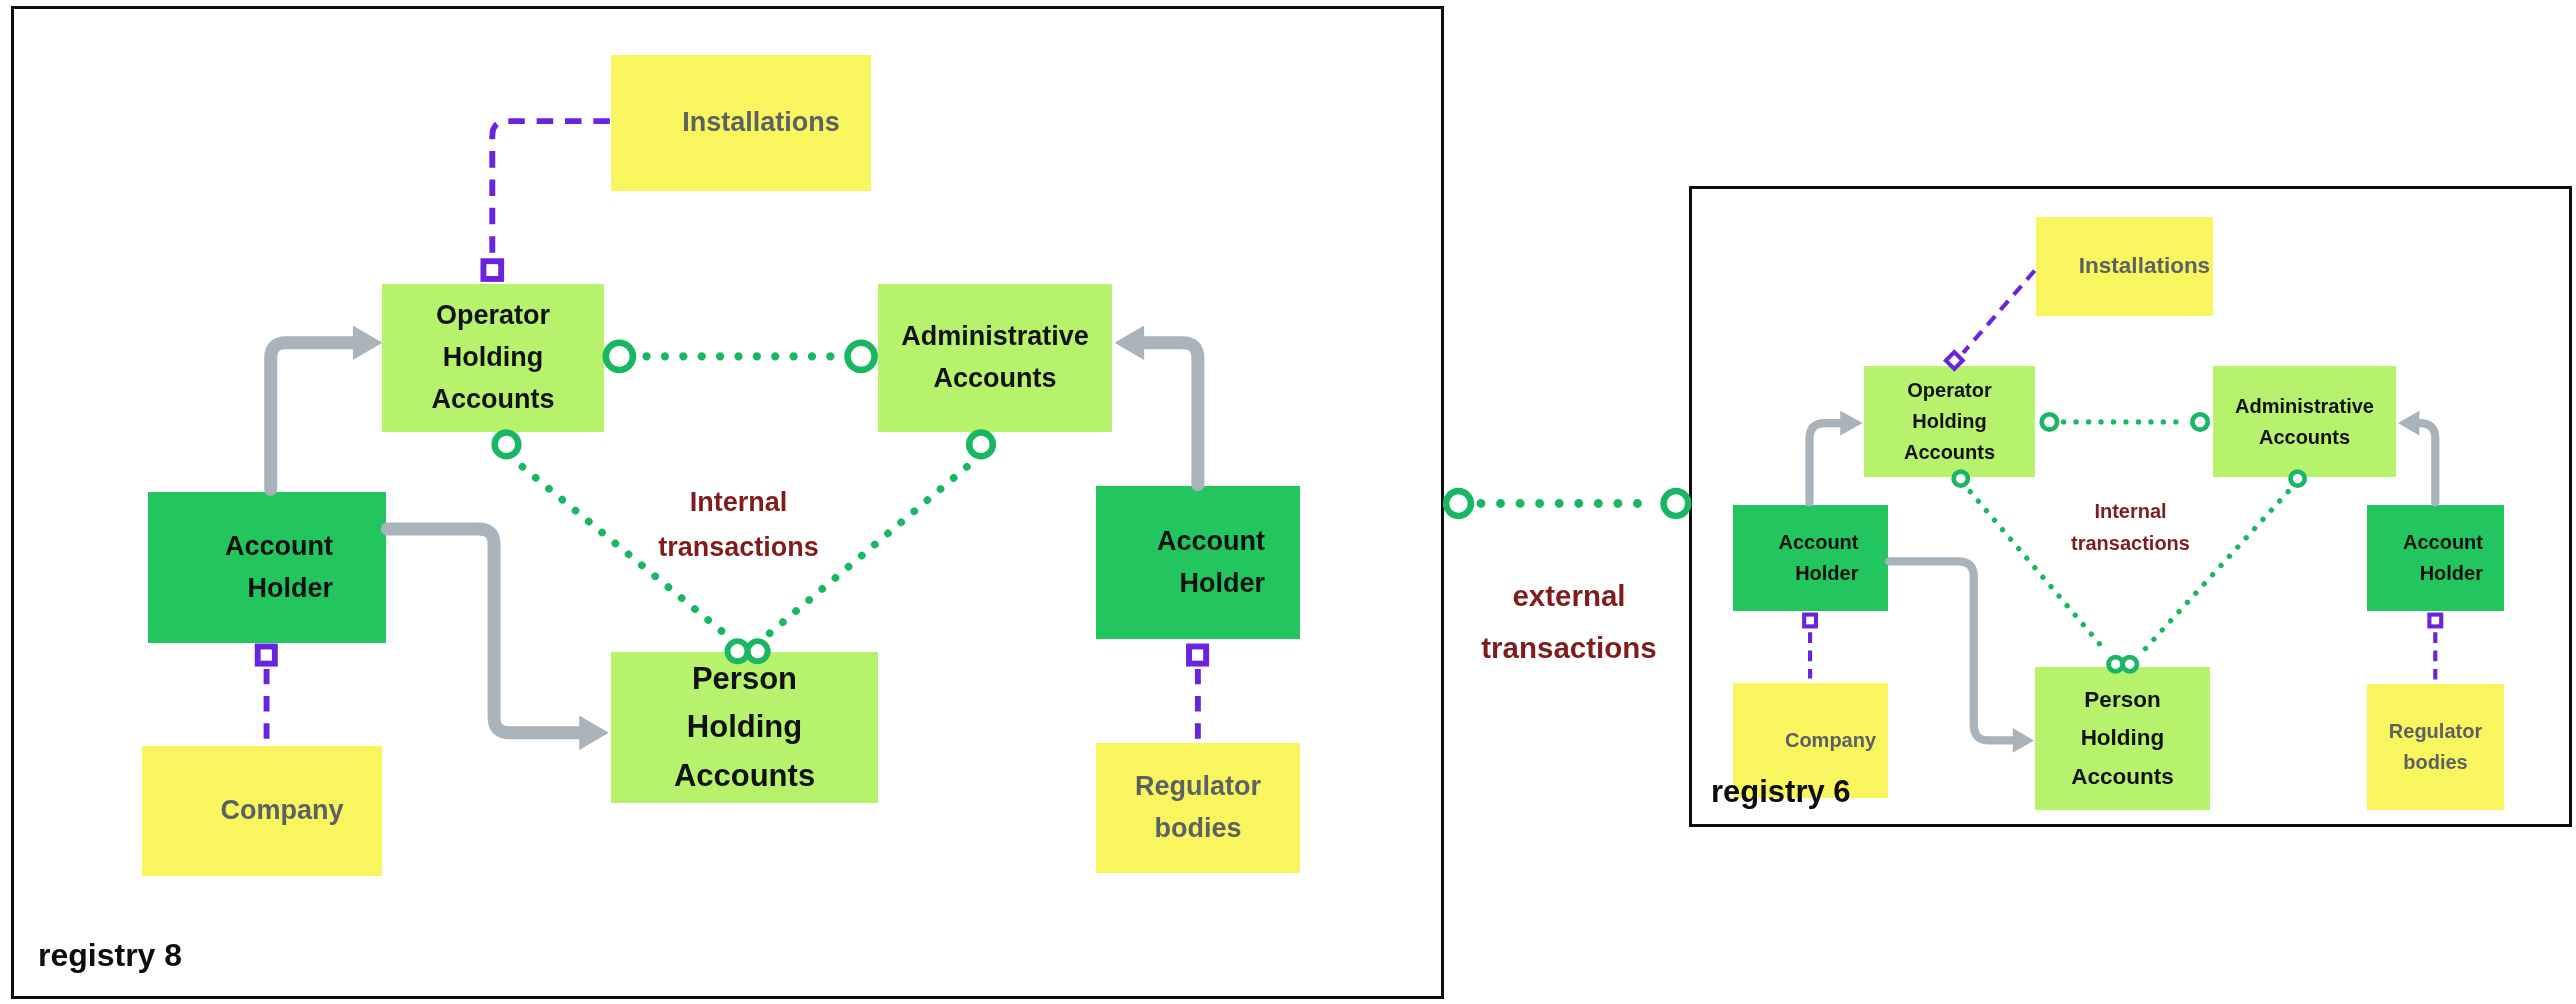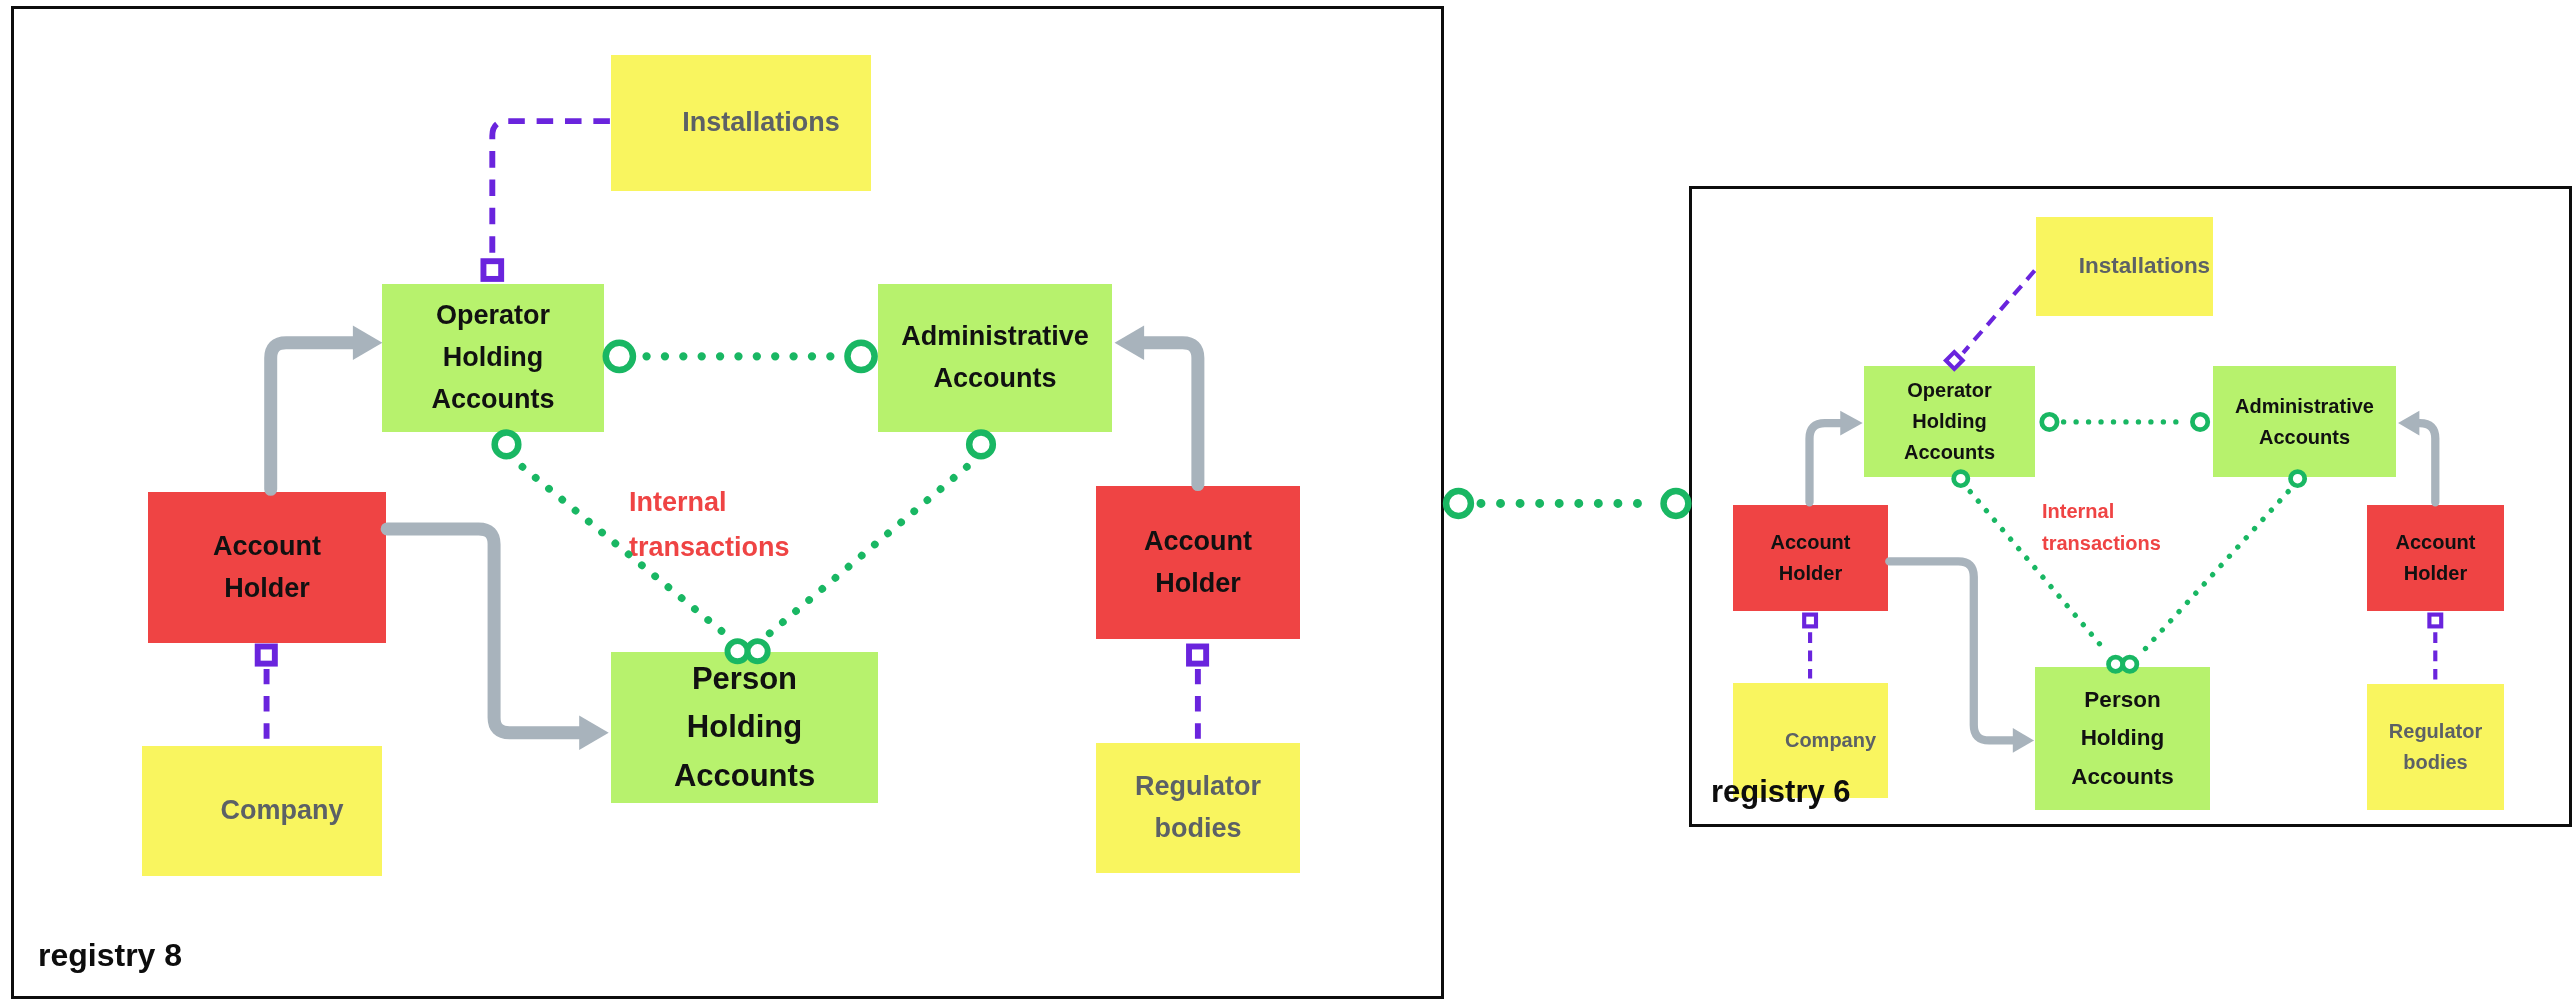--- a/index.html
+++ b/index.html
@@ -22,25 +22,26 @@
   }
   .box{
     position:absolute;
     display:flex;align-items:center;justify-content:center;
     text-align:center;font-weight:700;
     box-sizing:border-box;
     z-index:2;
     line-height:1.55;
   }
   .green{background:#b7f26d;color:#111111;}
-  .orange{background:#ef4444;color:#111111;}
+  .orange{background:#22c55e;color:#111111;text-align:right;}
   .yellow{background:#f9f55f;color:#5c6166;padding-left:40px;}
   .floatlabel{
     position:absolute;z-index:2;
-    font-weight:700;color:#ef4444;
+    font-weight:700;color:#7f1d1d;
+    text-align:center;
   }
   .rlabel{
     position:absolute;z-index:2;
     font-weight:700;color:#0d0d0d;
     white-space:nowrap;
   }
 </style>
 </head>
 <body>
 
@@ -82,20 +83,21 @@
   <div class="box orange" style="left:2367px;top:505px;width:137px;height:106px;font-size:20px;padding:0 21px;">Account Holder</div>
 
   <div class="box yellow" style="left:1733px;top:683px;width:155px;height:115px;font-size:20px;">Company</div>
 
   <div class="box yellow" style="left:2367px;top:684px;width:137px;height:126px;font-size:20px;padding:0 8.3px;">Regulator bodies</div>
 
   <div class="floatlabel" style="left:2042px;top:495px;width:177px;font-size:20px;line-height:1.6;">Internal transactions</div>
 
   <div class="rlabel" style="left:1711px;top:774px;font-size:31px;">registry 6</div>
 
+  <div class="floatlabel" style="left:1451px;top:570px;width:236px;font-size:29.5px;line-height:1.75;">external transactions</div>
 
   <svg class="links" viewBox="0 0 4359 1699">
 
     <g stroke="#a8b3bc" stroke-width="22" fill="none" stroke-linecap="round">
       <path d="M 458 828 L 458 606 Q 458 580 484 580 L 599 580"></path>
       <polygon points="647,580 597,551 597,609" fill="#a8b3bc" stroke="none"></polygon>
     </g>
     <g stroke="#a8b3bc" stroke-width="22" fill="none" stroke-linecap="round">
       <path d="M 655 895 L 810 895 Q 836 895 836 921 L 836 1214 Q 836 1240 862 1240 L 982 1240"></path>
       <polygon points="1030,1240 980,1211 980,1269" fill="#a8b3bc" stroke="none"></polygon>

